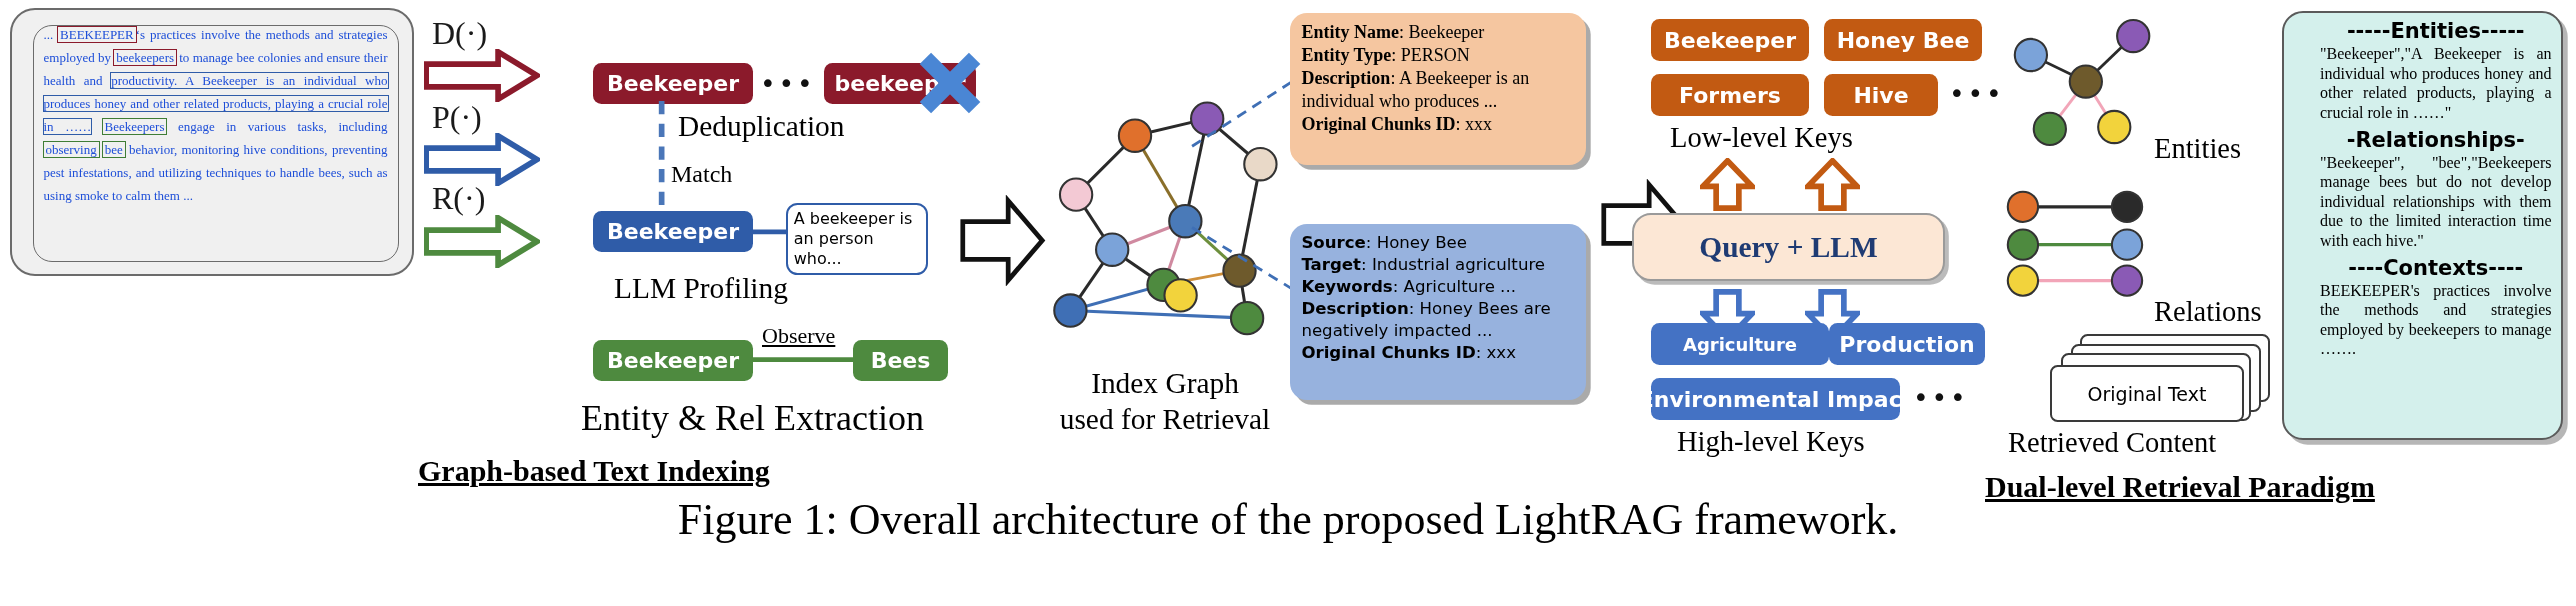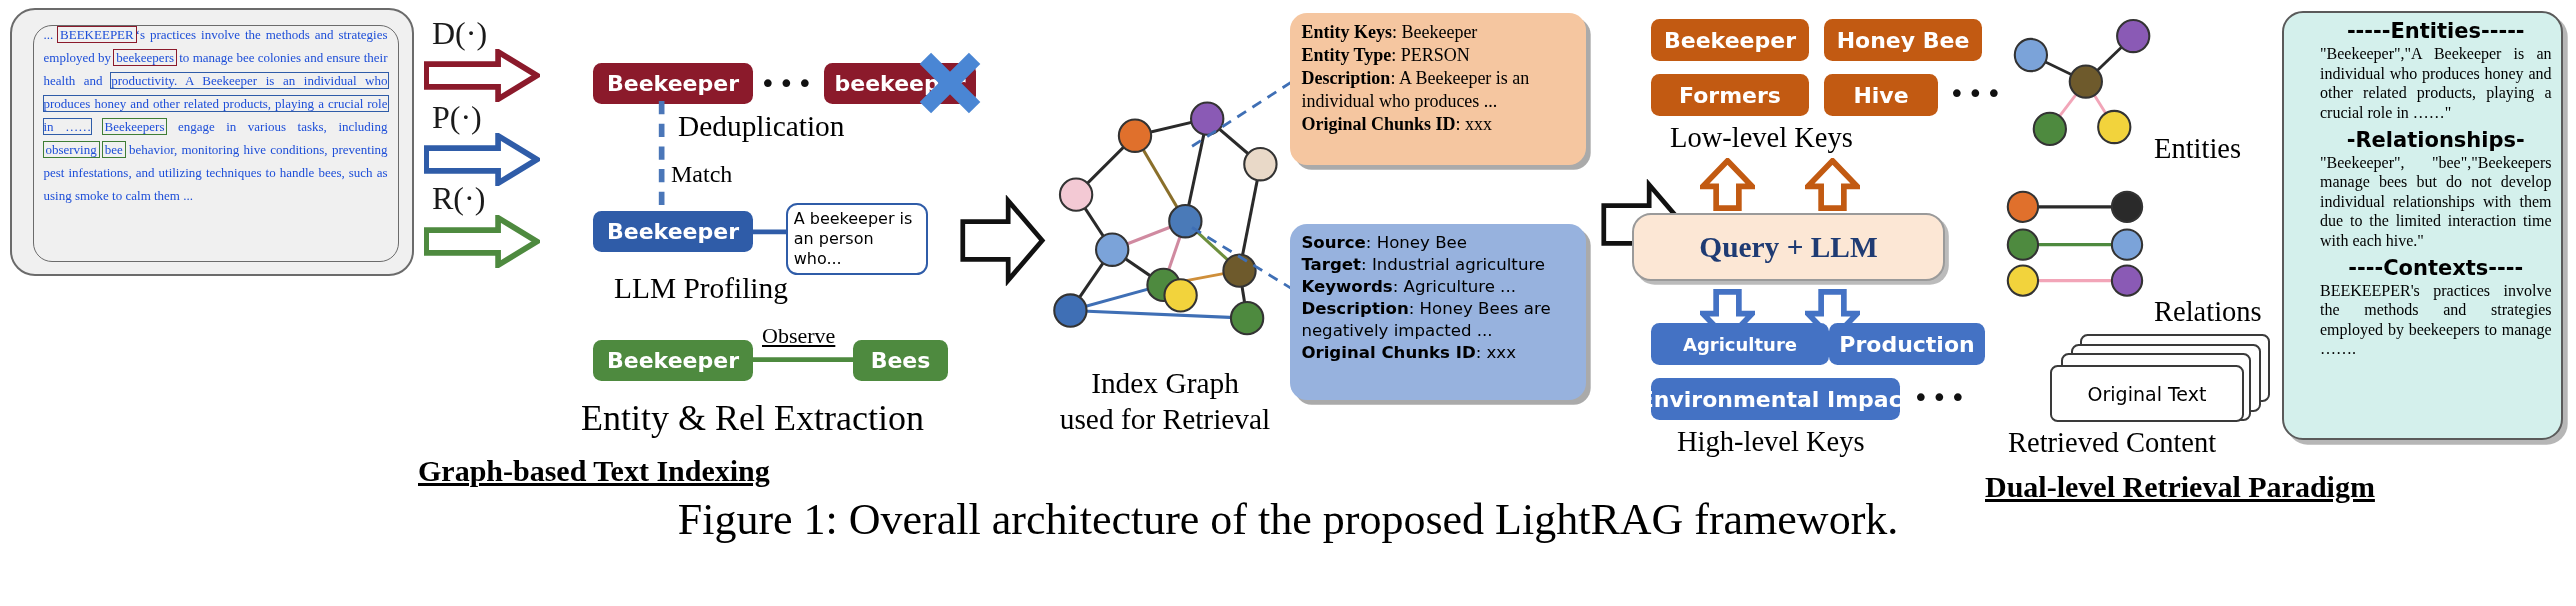--- a/index.html
+++ b/index.html
@@ -241,21 +241,21 @@
   <div class="abs caption" style="left:1032px;top:403px;font-size:29.4px;text-align:center;width:266px;">used for Retrieval</div>
 
   <svg class="abs" style="left:1187px;top:47px;" width="152" height="104" viewBox="0 0 160 110">
     <line x1="5" y1="105" x2="155" y2="8" stroke="#3f6fb5" stroke-width="3" stroke-dasharray="11,8"></line>
   </svg>
   <svg class="abs" style="left:1187px;top:220px;" width="152" height="104" viewBox="0 0 160 110">
     <line x1="5" y1="8" x2="155" y2="100" stroke="#3f6fb5" stroke-width="3" stroke-dasharray="11,8"></line>
   </svg>
 
   <div class="abs datapanel panel-orange" style="left:1290px;top:13.3px;width:296px;height:152px;">
-    <div class="row"><span class="k">Entity Keys</span>: <span>Beekeeper</span></div>
+    <div class="row"><span class="k">Entity Name</span>: <span>Beekeeper</span></div>
     <div class="row"><span class="k">Entity Type</span>: <span>PERSON</span></div>
     <div class="row"><span class="k">Description</span>: <span>A Beekeeper is an individual who produces ...</span></div>
     <div class="row"><span class="k">Original Chunks ID</span>: <span>xxx</span></div>
   </div>
 
   <div class="abs datapanel panel-blue" style="left:1290px;top:224px;width:296px;height:176px;">
     <div class="row"><span class="k">Source</span>: <span>Honey Bee</span></div>
     <div class="row"><span class="k">Target</span>: <span>Industrial agriculture</span></div>
     <div class="row"><span class="k">Keywords</span>: <span>Agriculture ...</span></div>
     <div class="row"><span class="k">Description</span>: <span>Honey Bees are negatively impacted ...</span></div>

